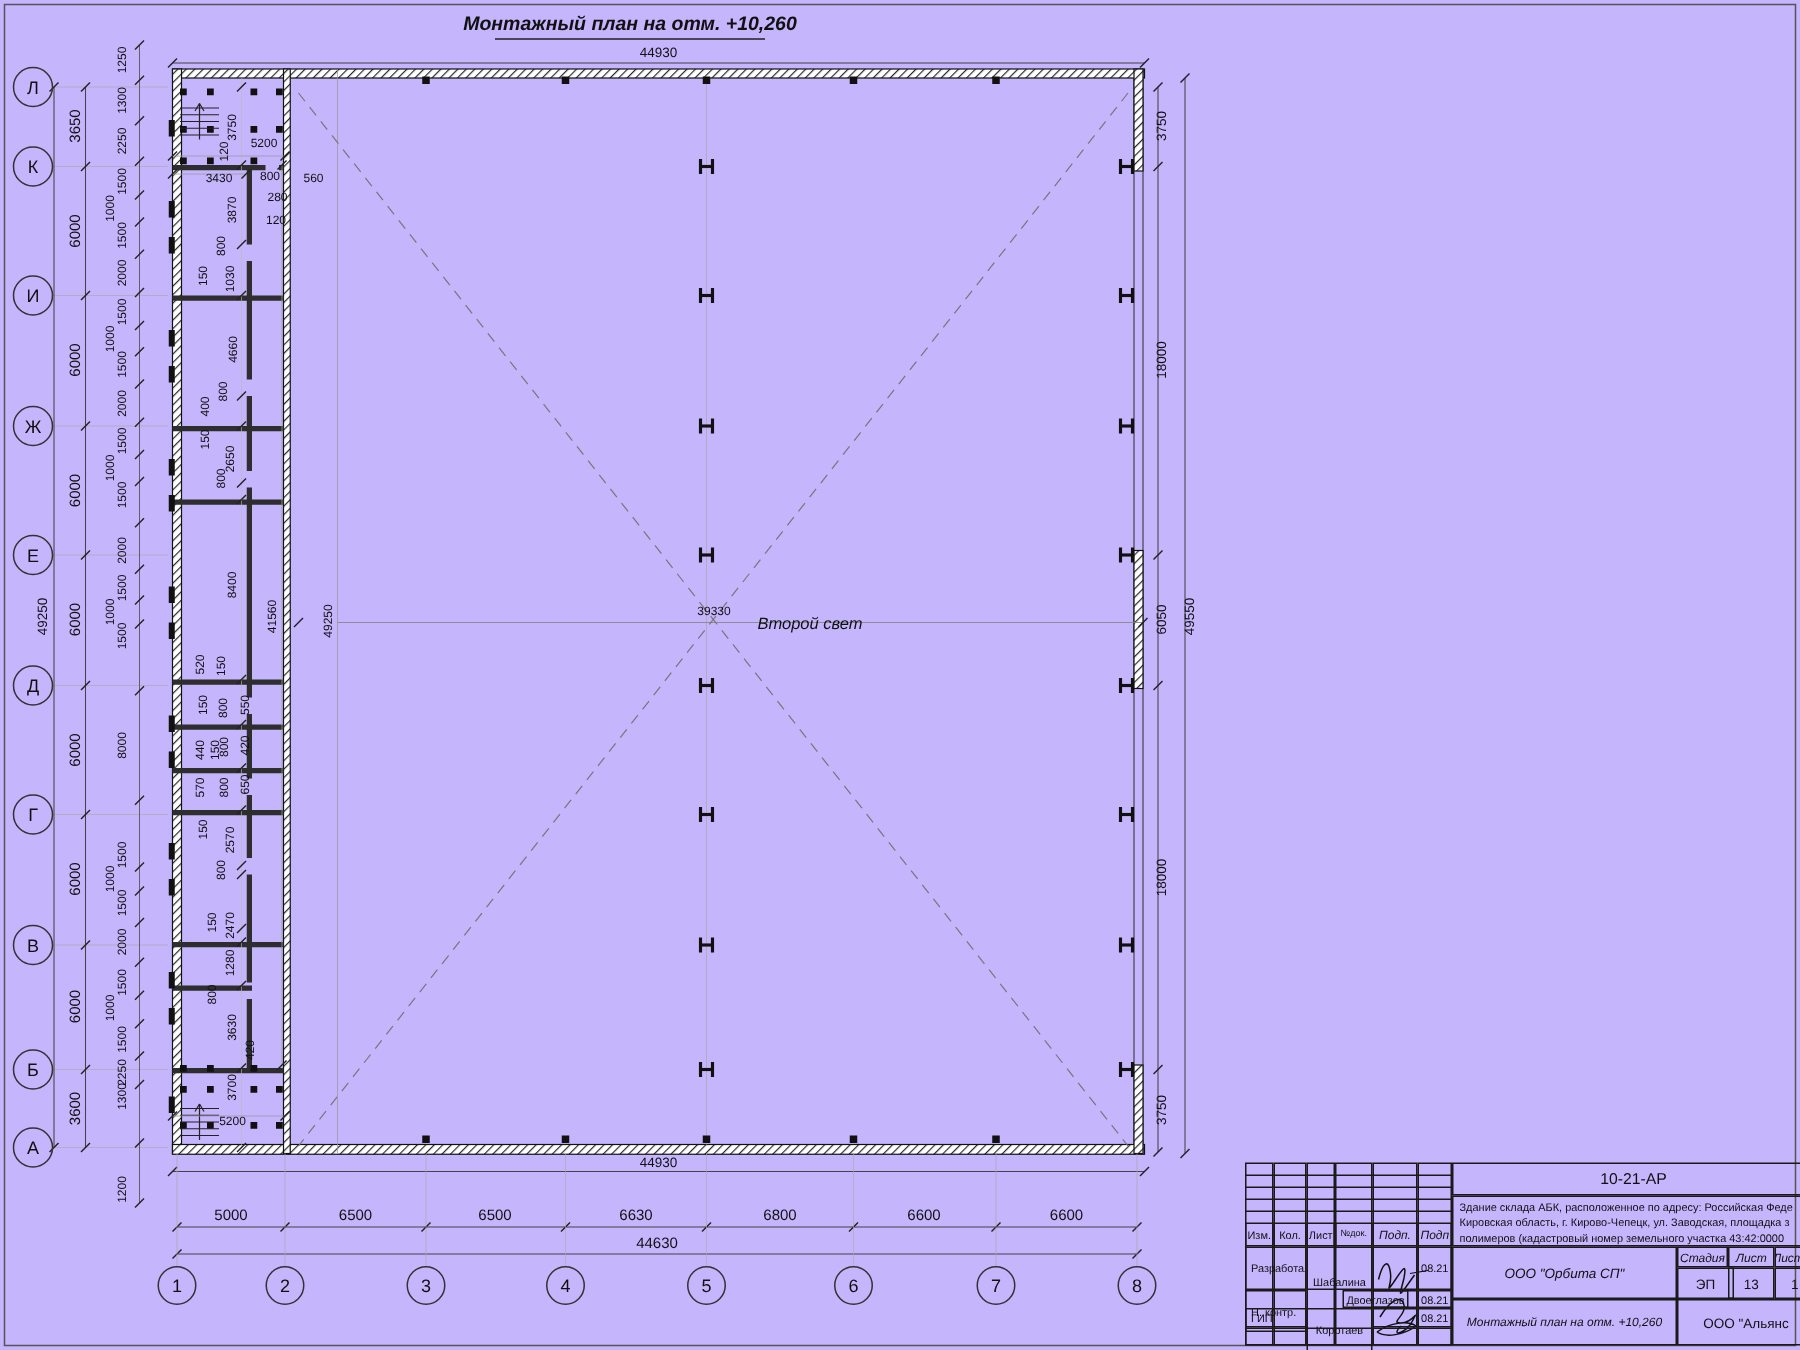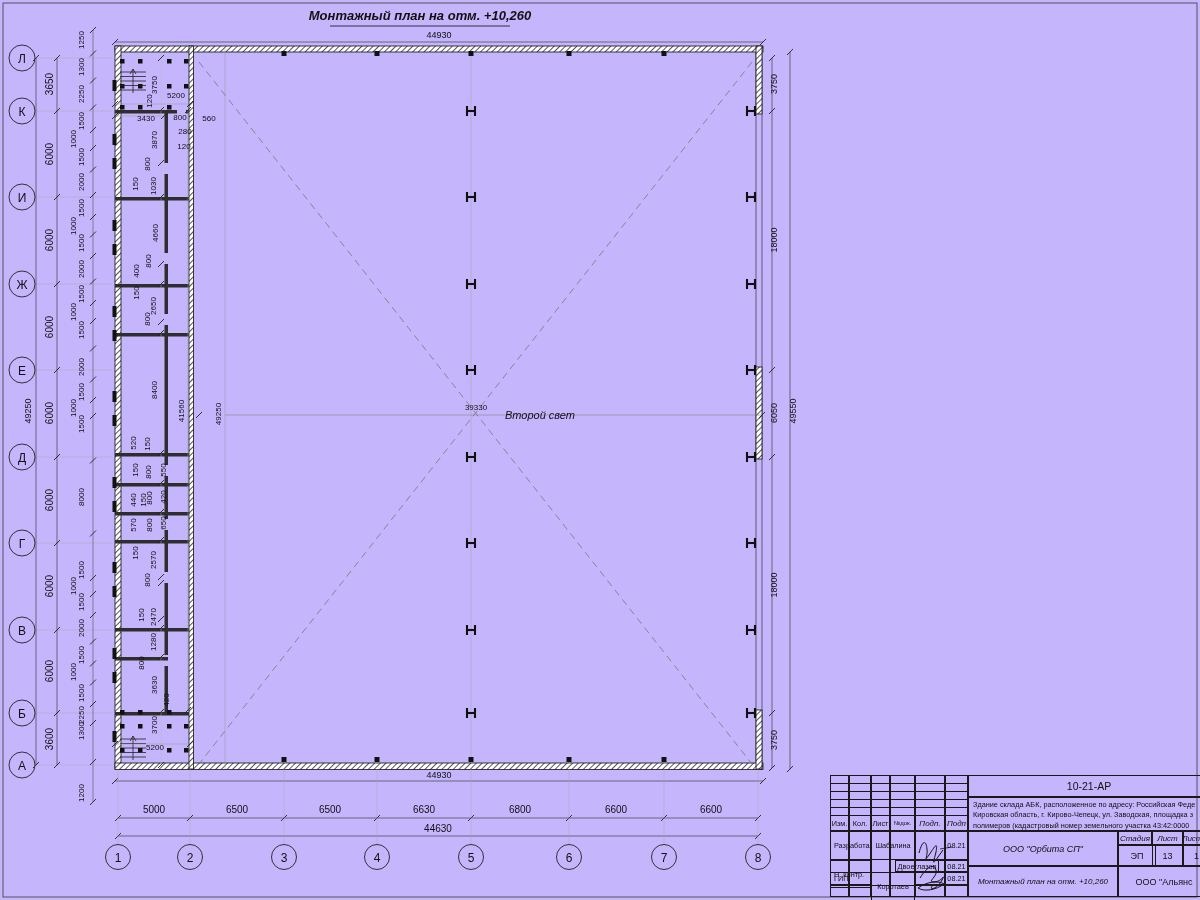--- a/index.html
+++ b/index.html
@@ -470,21 +470,21 @@
     <div class="tb-cell f8" style="left:915px;top:815px;width:30px;height:16px;">
         <span>Подп.</span>
       </div>
     <div class="tb-cell f8" style="left:945px;top:815px;width:23px;height:16px;">
         <span>Подп</span>
       </div>
 
     <div class="tb-cell f7 tb-left" style="left:830px;top:831px;width:41px;height:29px;">
         <span>Разработал</span>
       </div>
-    <div class="tb-cell f7" style="left:871px;top:831px;width:44px;height:29px;">
+    <div class="tb-cell f7" style="left:871px;top:831px;width:44px;height:29px;align-items:flex-end;">
         <span>Шабалина</span>
       </div>
     <div class="tb-cell" style="left:915px;top:831px;width:30px;height:29px;"></div>
     <div class="tb-cell f7" style="left:945px;top:831px;width:23px;height:29px;">
         <span>08.21</span>
       </div>
     <div class="tb-cell f7 tb-left" style="left:830px;top:860px;width:41px;height:28px;">
         <span>Н. контр.</span>
       </div>
     <div class="tb-cell f7" style="left:871px;top:860px;width:44px;height:12px;margin-left:24px;">

